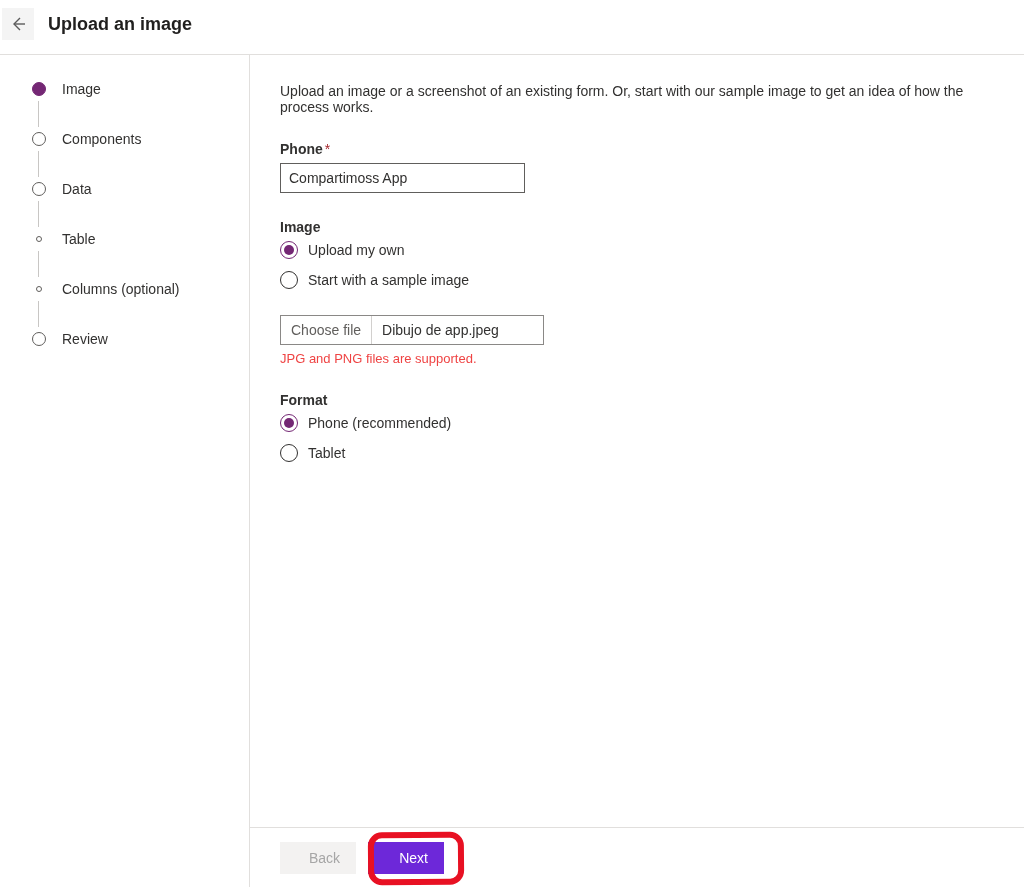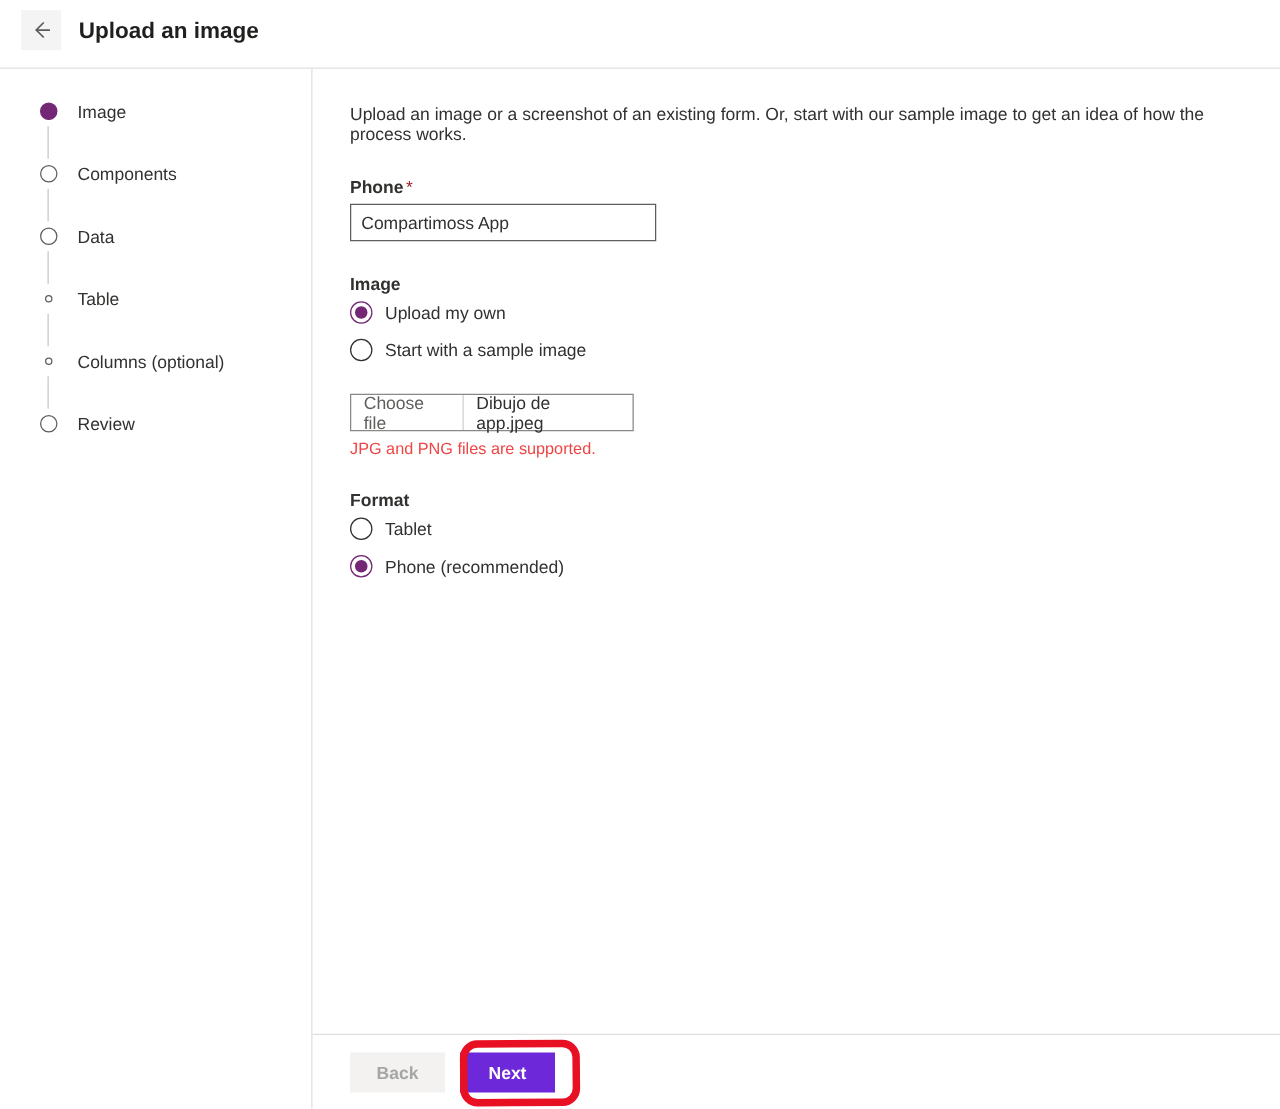--- a/index.html
+++ b/index.html
@@ -9,21 +9,21 @@
       color: #323130;
       background: #fff;
       width: 1024px;
       height: 887px;
       overflow: hidden;
     }
     
     .header {
       display: flex;
       align-items: center;
-      padding: 8px 8px 14px 17px;
+      padding: 8px 8px 14px 2px;
       border-bottom: 1px solid #e1dfdd;
     }
     .back-btn {
       width: 32px;
       height: 32px;
       background: #f4f4f4;
       display: flex;
       align-items: center;
       justify-content: center;
       cursor: pointer;
@@ -133,21 +133,21 @@
     }
     .radio-row.selected .radio-outer { border-color: #742774; }
     .radio-inner {
       width: 10px; height: 10px; border-radius: 50%;
       background: #742774; display: none;
     }
     .radio-row.selected .radio-inner { display: block; }
     .radio-label { font-size: 14px; }
     .file-row {
       display: flex;
-      width: 227px;
+      width: 264px;
       height: 30px;
       border: 1px solid #8a8886;
     }
     .choose-file-btn {
       padding: 0 10px;
       display: flex; align-items: center;
       color: #605e5c;
       border-right: 1px solid #d2d0ce;
       cursor: pointer;
       font-size: 14px;
@@ -171,21 +171,22 @@
       position: relative;
     }
     .btn {
       min-width: 76px;
       height: 32px;
       border: none;
       font-size: 14px;
       font-family: inherit;
       cursor: pointer;
       padding: 0 16px;
-      font-weight: 700;
+      font-weight: 400;
+      text-align: right;
     }
     .btn-default {
       background: #f3f2f1;
       color: #a6a6a6;
     }
     .btn-primary {
       background: #6d28d9;
       color: #fff;
     }
     
@@ -291,29 +292,29 @@
       <div class="section">
         <div class="file-row">
           <div class="choose-file-btn">Choose file</div>
           <div class="file-name">Dibujo de app.jpeg</div>
         </div>
         <div class="helper">JPG and PNG files are supported.</div>
       </div>
 
       <div class="section">
         <div class="field-label">Format</div>
-        <div class="radio-row">
-          <span class="radio-outer"></span>
-          <span class="radio-label">Tablet</span>
-        </div>
         <div class="radio-row selected">
           <span class="radio-outer">
               <span class="radio-inner"></span>
             </span>
           <span class="radio-label">Phone (recommended)</span>
+        </div>
+        <div class="radio-row">
+          <span class="radio-outer"></span>
+          <span class="radio-label">Tablet</span>
         </div>
       </div>
 
     </div>
 
     <div class="footer">
       <button class="btn btn-default">Back</button>
       <button class="btn btn-primary">Next</button>
       <div class="highlight-annotation"></div>
     </div>

